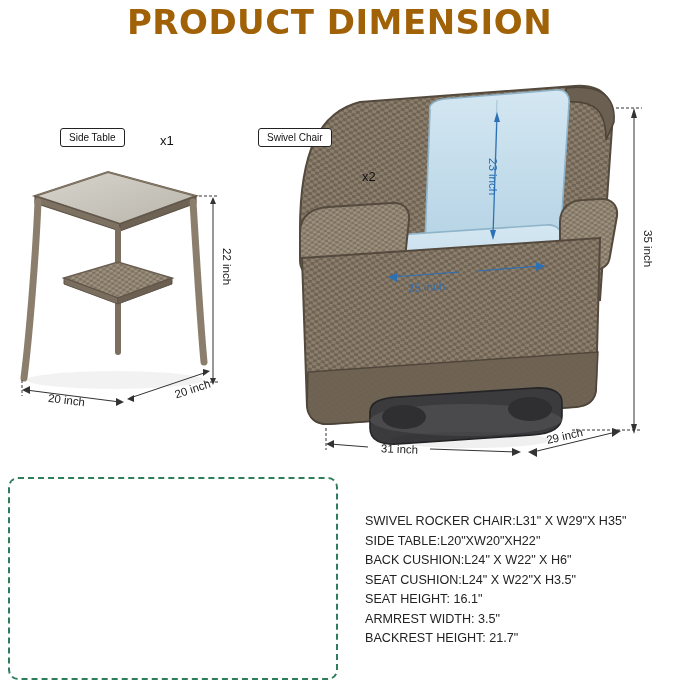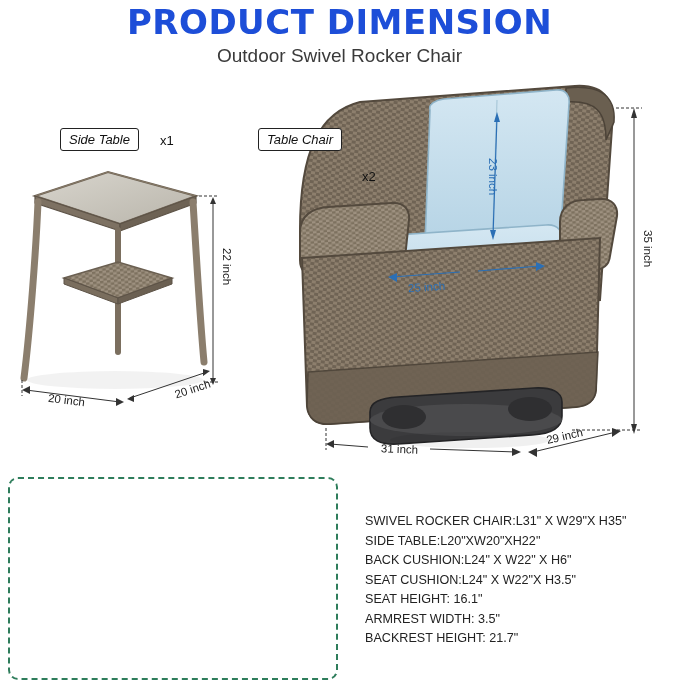--- a/index.html
+++ b/index.html
@@ -24,44 +24,43 @@
   
   .title {
     position: absolute;
     top: 2px;
     left: 0;
     width: 679px;
     text-align: center;
     font-size: 34px;
     font-weight: bold;
     letter-spacing: 0.5px;
-    color: #1d4ed8;
+    color: #a16207;
     font-family: "DejaVu Sans", sans-serif;
   }
   .subtitle {
     position: absolute;
     top: 45px;
     left: 0;
     width: 679px;
     text-align: center;
     font-size: 19px;
     color: #3a3a3a;
     font-family: "Liberation Sans", sans-serif;
   }
   
   .tagbox {
     position: absolute;
     border: 1.5px solid #222;
     border-radius: 3px;
     padding: 3px 8px;
-    font-size: 13px;
+    font-size: 10px;
     color: #111;
     background: #fff;
     white-space: nowrap;
-    font-style: italic;
   }
   .qty {
     position: absolute;
     font-size: 13px;
     color: #111;
   }
   
   .dim {
     position: absolute;
     font-size: 11.5px;
@@ -119,21 +118,20 @@
     height: 688px;
     pointer-events: none;
   }
 </style>
 </head>
 <body>
 
 <div class="page">
 
   <div class="title">PRODUCT DIMENSION</div>
-  <div class="subtitle">Outdoor Swivel Rocker Chair</div>
 
   <svg class="svg-layer" viewBox="0 0 679 688" xmlns="http://www.w3.org/2000/svg">
     <defs>
       <pattern id="wickerPat" width="8" height="6" patternUnits="userSpaceOnUse" patternTransform="rotate(8)">
         <rect width="8" height="6" fill="#8d7f6d"></rect>
         <rect x="0" y="0" width="4" height="3" fill="#6f6354"></rect>
         <rect x="4" y="3" width="4" height="3" fill="#6f6354"></rect>
       </pattern>
       <pattern id="wickerPat2" width="7" height="5" patternUnits="userSpaceOnUse" patternTransform="rotate(-6)">
         <rect width="7" height="5" fill="#9e9180"></rect>
@@ -273,21 +271,21 @@
         <path d="M166 540 L178 540 L176 552 L168 552 Z" fill="#b98a5a" stroke="#946a42" stroke-width="1"></path>
       </g>
     </g>
   </svg>
 
   <div class="panel"></div>
 
   <div class="tagbox" style="left:60px; top:128px;">Side Table</div>
   <div class="qty" style="left:160px; top:133px;">x1</div>
 
-  <div class="tagbox" style="left:258px; top:128px;">Table Chair</div>
+  <div class="tagbox" style="left:258px; top:128px;">Swivel Chair</div>
   <div class="qty" style="left:362px; top:133px;margin-top:36px;">x2</div>
 
   <div class="dim vert" style="left:221px; top:248px;">22 inch</div>
   <div class="dim" style="left:174px; top:383px; transform:rotate(-18deg);">20 inch</div>
   <div class="dim" style="left:48px; top:394px; transform:rotate(7deg);">20 inch</div>
 
   <div class="dim vert blue" style="left:487px; top:158px;">23 inch</div>
   <div class="dim blue" style="left:408px; top:281px; transform:rotate(-4deg);">25 inch</div>
   <div class="dim vert" style="left:642px; top:230px;">35 inch</div>
   <div class="dim" style="left:381px; top:443px; transform:rotate(2deg);">31 inch</div>

